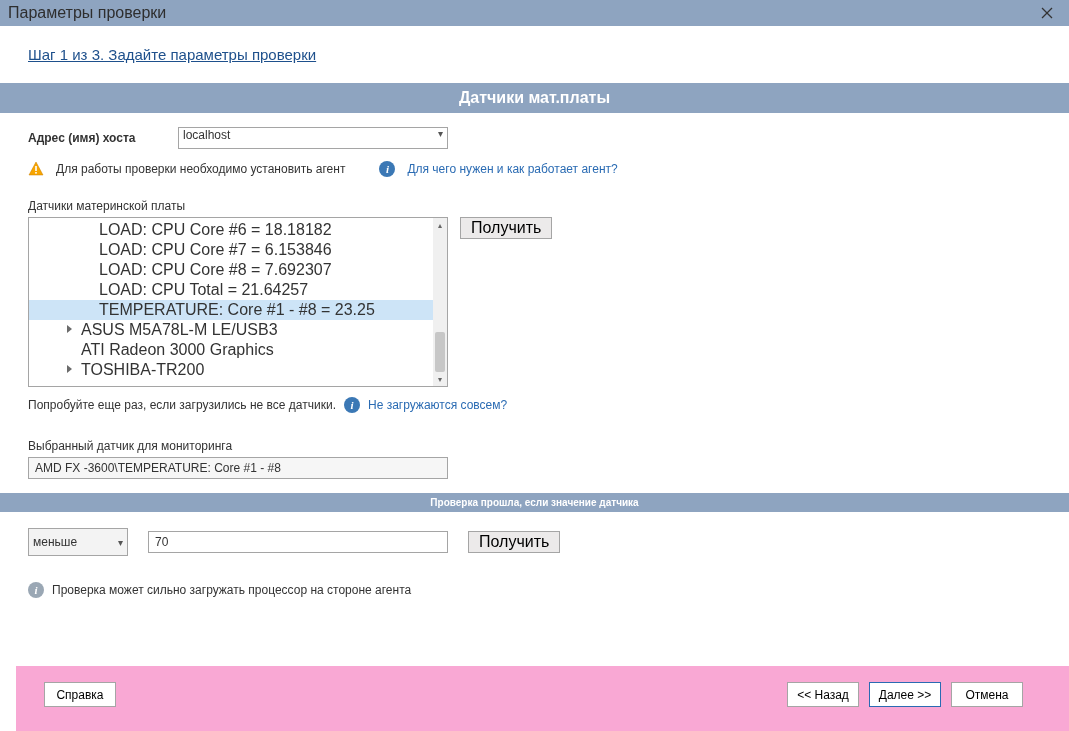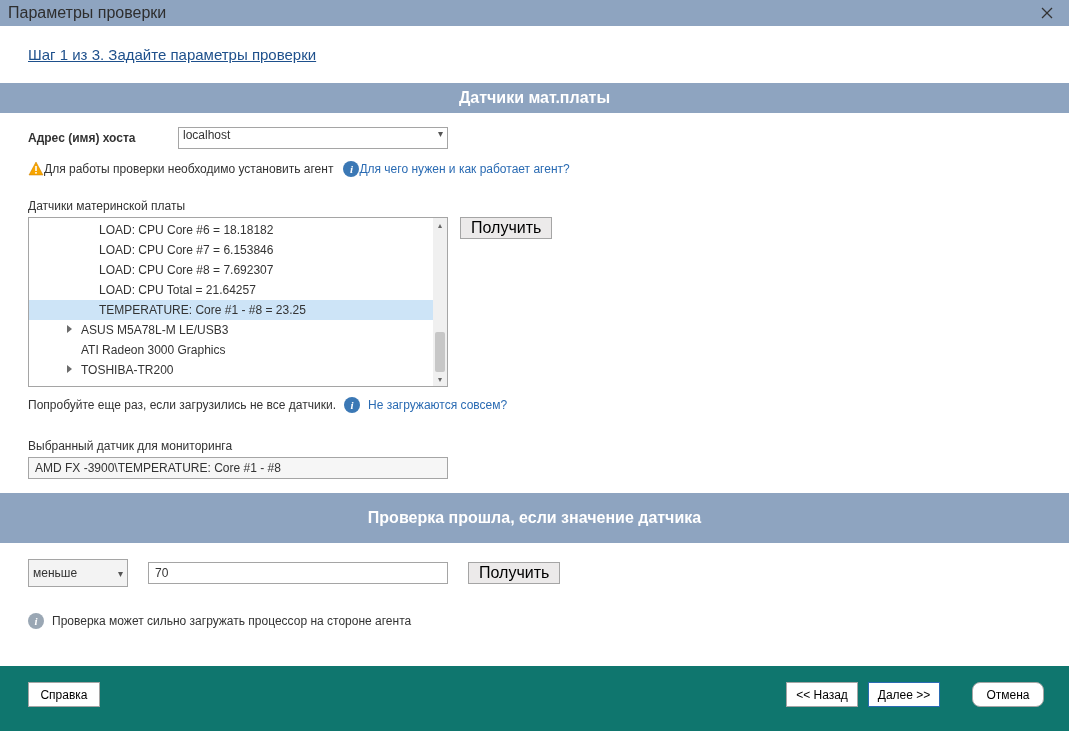--- a/index.html
+++ b/index.html
@@ -45,23 +45,23 @@
   color: #fff;
   text-align: center;
   font-size: 16px;
   font-weight: 600;
   padding: 6px 0;
 }
 .section-bar-small {
   background: #8ea4c0;
   color: #fff;
   text-align: center;
-  font-size: 16px;
+  font-size: 10px;
   font-weight: 600;
-  padding: 16px 0;
+  padding: 4px 0;
 }
 .content { padding: 14px 28px; }
 .row {
   display: flex;
   align-items: center;
   gap: 10px;
   margin-bottom: 12px;
 }
 .label-bold { font-weight: 600; width: 140px; }
 .combo {
@@ -153,21 +153,21 @@
 .sb-thumb {
   position: absolute;
   left: 2px; right: 2px;
   top: 100px; height: 40px;
   background: #c7c7c7;
   border-radius: 2px;
 }
 .tree-item {
   padding: 1px 4px 1px 70px;
   white-space: nowrap;
-  font-size: 12px;
+  font-size: 16px;
   line-height: 18px;
 }
 .tree-item.l1 { padding-left: 52px; position: relative; }
 .tree-item.l1.exp::before {
   content: "";
   position: absolute;
   left: 38px; top: 5px;
   width: 0; height: 0;
   border-left: 5px solid #6b6b6b;
   border-top: 4px solid transparent;
@@ -194,26 +194,26 @@
   border: 1px solid #a5a5a5;
   background: #f6f6f6;
   padding: 0 6px;
   font-size: 12px;
   display: flex;
   align-items: center;
   width: 420px;
 }
 .footer {
   position: absolute;
-  left: 0; right: 0; bottom: 0;
-  padding: 16px 25px 24px 28px;
-  display: flex;
-  justify-content: space-between;
-  align-items: center;
-  background: #0f766e;
+  left: 16px; right: 0; bottom: 0;
+  padding: 16px 46px 24px 28px;
+  display: flex;
+  justify-content: space-between;
+  align-items: center;
+  background: #f9a8d4;
 }
 .footer-right { display: flex; gap: 10px; }
 .nav-btn {
   width: 72px;
   height: 25px;
   border: 1px solid #a5a5a5;
   background: #fff;
   font-size: 12px;
   display: inline-flex;
   align-items: center;
@@ -269,21 +269,21 @@
 <div class="content">
 
   <div class="row">
     <span class="label-bold">Адрес (имя) хоста</span>
     <div class="combo">
       <span>localhost</span>
       <span class="combo-arrow">▾</span>
     </div>
   </div>
 
-  <div class="row" style="gap:0;">
+  <div class="row" style="gap:12px;">
     <span class="warn-icon">
       <svg width="16" height="16" viewBox="0 0 16 16">
           <polygon points="8,1 15,14 1,14" fill="#f7a500" stroke="#c97f00" stroke-width="0.5"></polygon>
           <rect x="7.2" y="5" width="1.6" height="5" fill="#fff"></rect>
           <rect x="7.2" y="11" width="1.6" height="1.6" fill="#fff"></rect>
         </svg>
     </span>
     <span>Для работы проверки необходимо установить агент</span>
     <span style="width:10px;"></span>
     <span class="info-icon">i</span>
@@ -318,21 +318,21 @@
 
   <div style="height:10px;"></div>
   <div class="row" style="gap:8px;">
     <span>Попробуйте еще раз, если загрузились не все датчики.</span>
     <span class="info-icon">i</span>
     <span class="link">Не загружаются совсем?</span>
   </div>
 
   <div style="height:14px;"></div>
   <div class="field-label">Выбранный датчик для мониторинга</div>
-  <div class="readonly-input">AMD FX -3900\TEMPERATURE:  Core #1 - #8</div>
+  <div class="readonly-input">AMD FX -3600\TEMPERATURE:  Core #1 - #8</div>
 </div>
 
 <div class="section-bar-small">Проверка прошла, если значение датчика</div>
 
 <div class="content" style="padding-top:16px;">
   <div class="condition-row">
     <div class="combo-small">
       <span>меньше</span>
       <span class="combo-arrow">▾</span>
     </div>
@@ -347,15 +347,15 @@
     <span class="info-icon" style="background:#9aa7b4;">i</span>
     <span>Проверка может сильно загружать процессор на стороне агента</span>
   </div>
 </div>
 
 <div class="footer">
   <button class="help-btn">Справка</button>
   <div class="footer-right">
     <button class="nav-btn">&lt;&lt; Назад</button>
     <button class="nav-btn primary">Далее &gt;&gt;</button>
-    <button class="nav-btn" style="margin-left:22px;border-radius:8px;">Отмена</button>
+    <button class="nav-btn" style="">Отмена</button>
   </div>
 </div>
 
 </body></html>

